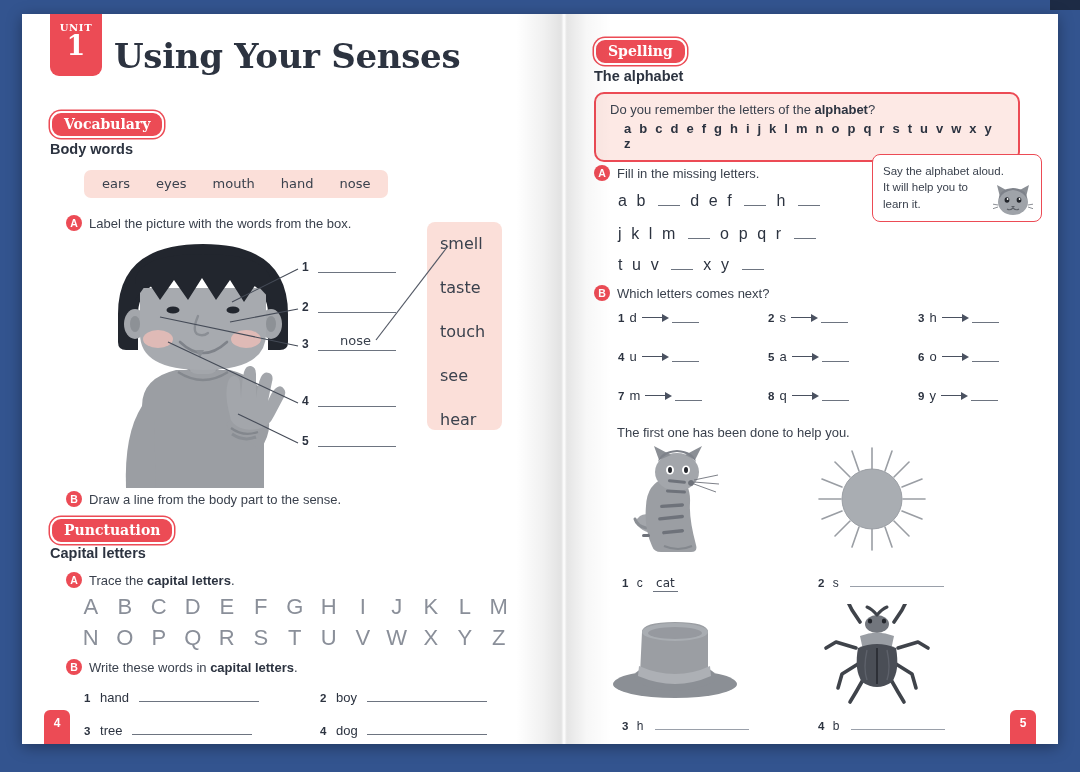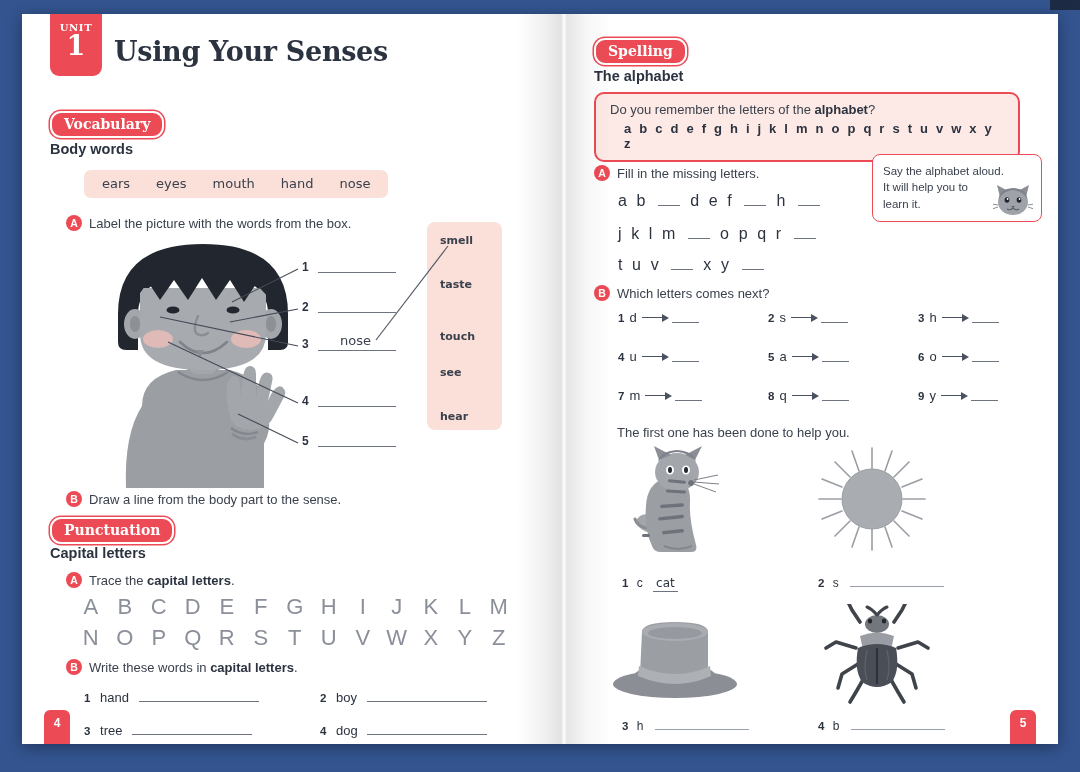--- a/index.html
+++ b/index.html
@@ -42,21 +42,21 @@
     position: absolute; left: 28px; top: 0; width: 52px; height: 62px;
     background: #EC4B55; border-radius: 0 0 9px 9px;
     color: #fff; text-align: center;
     font-family: "DejaVu Serif", serif;
   }
   .unit-badge .u-word { font-size: 10px; font-weight: bold; letter-spacing: .6px; margin-top: 8px; }
   .unit-badge .u-num  { font-size: 27px; font-weight: bold; line-height: 1.0; margin-top: -1px; }
   .unit-title {
     position: absolute; left: 92px; top: 22px;
     font-family: "DejaVu Serif", serif; font-weight: bold;
-    font-size: 27px; color: #2c3340; letter-spacing: -.3px;
+    font-size: 34px; color: #2c3340; letter-spacing: -.3px;
   }
   .sec-pill {
     display: inline-block; background: #EC4B55; color: #fff;
     font-family: "DejaVu Serif", serif; font-weight: bold;
     font-size: 14px; padding: 3px 12px 4px; border-radius: 11px;
     border: 2px solid #fff; box-shadow: 0 0 0 1.5px #EC4B55;
   }
   .sub-head {
     font-size: 14.5px; font-weight: bold; color: #2c3340;
   }
@@ -83,21 +83,21 @@
 
   
   #picture-area { position: absolute; left: 0; top: 208px; width: 540px; height: 250px; }
   .callout-num { position: absolute; font-size: 12px; font-weight: bold; color: #2c3340; }
 
   .senses-box {
     position: absolute; left: 405px; top: 0px; width: 75px; height: 208px;
     background: #FBDFD9; border-radius: 8px;
   }
   .senses-box div {
-    position: absolute; left: 13px; font-size: 11px; color: #3a414d; font-weight: bold;
+    position: absolute; left: 13px; font-size: 16px; color: #3a414d;
   }
 
   .alpha-row { font-size: 22px; color: #8a8f99; letter-spacing: .5px; display: flex; gap: 0; }
   .alpha-row span { width: 34px; text-align: center; font-weight: 300; }
 
   .page-num {
     position: absolute; bottom: 0; width: 26px; height: 34px;
     background: #EC4B55; color: #fff; border-radius: 6px 6px 0 0;
     font-size: 12px; font-weight: bold;
     display: flex; align-items: center; justify-content: center;
@@ -246,21 +246,21 @@
           <line x1="276" y1="87" x2="208" y2="100"></line>
           <line x1="276" y1="124" x2="138" y2="95"></line>
           <line x1="276" y1="181" x2="146" y2="120"></line>
           <line x1="276" y1="221" x2="216" y2="192"></line>
         </g>
       </svg>
 
       <div class="senses-box hand-font">
         <div style="top:12px;">smell</div>
         <div style="top:56px;">taste</div>
-        <div style="top:108px;">touch</div>
+        <div style="top:100px;">touch</div>
         <div style="top:144px;">see</div>
         <div style="top:188px;">hear</div>
       </div>
 
       <svg width="120" height="120" viewBox="0 0 120 120" style="position:absolute;left:348px;top:10px;">
         <line x1="6" y1="108" x2="78" y2="14" stroke="#545a66" stroke-width="1.2"></line>
       </svg>
     </div>
 
     <div class="row-task" style="position:absolute; left:44px; top:477px;">

